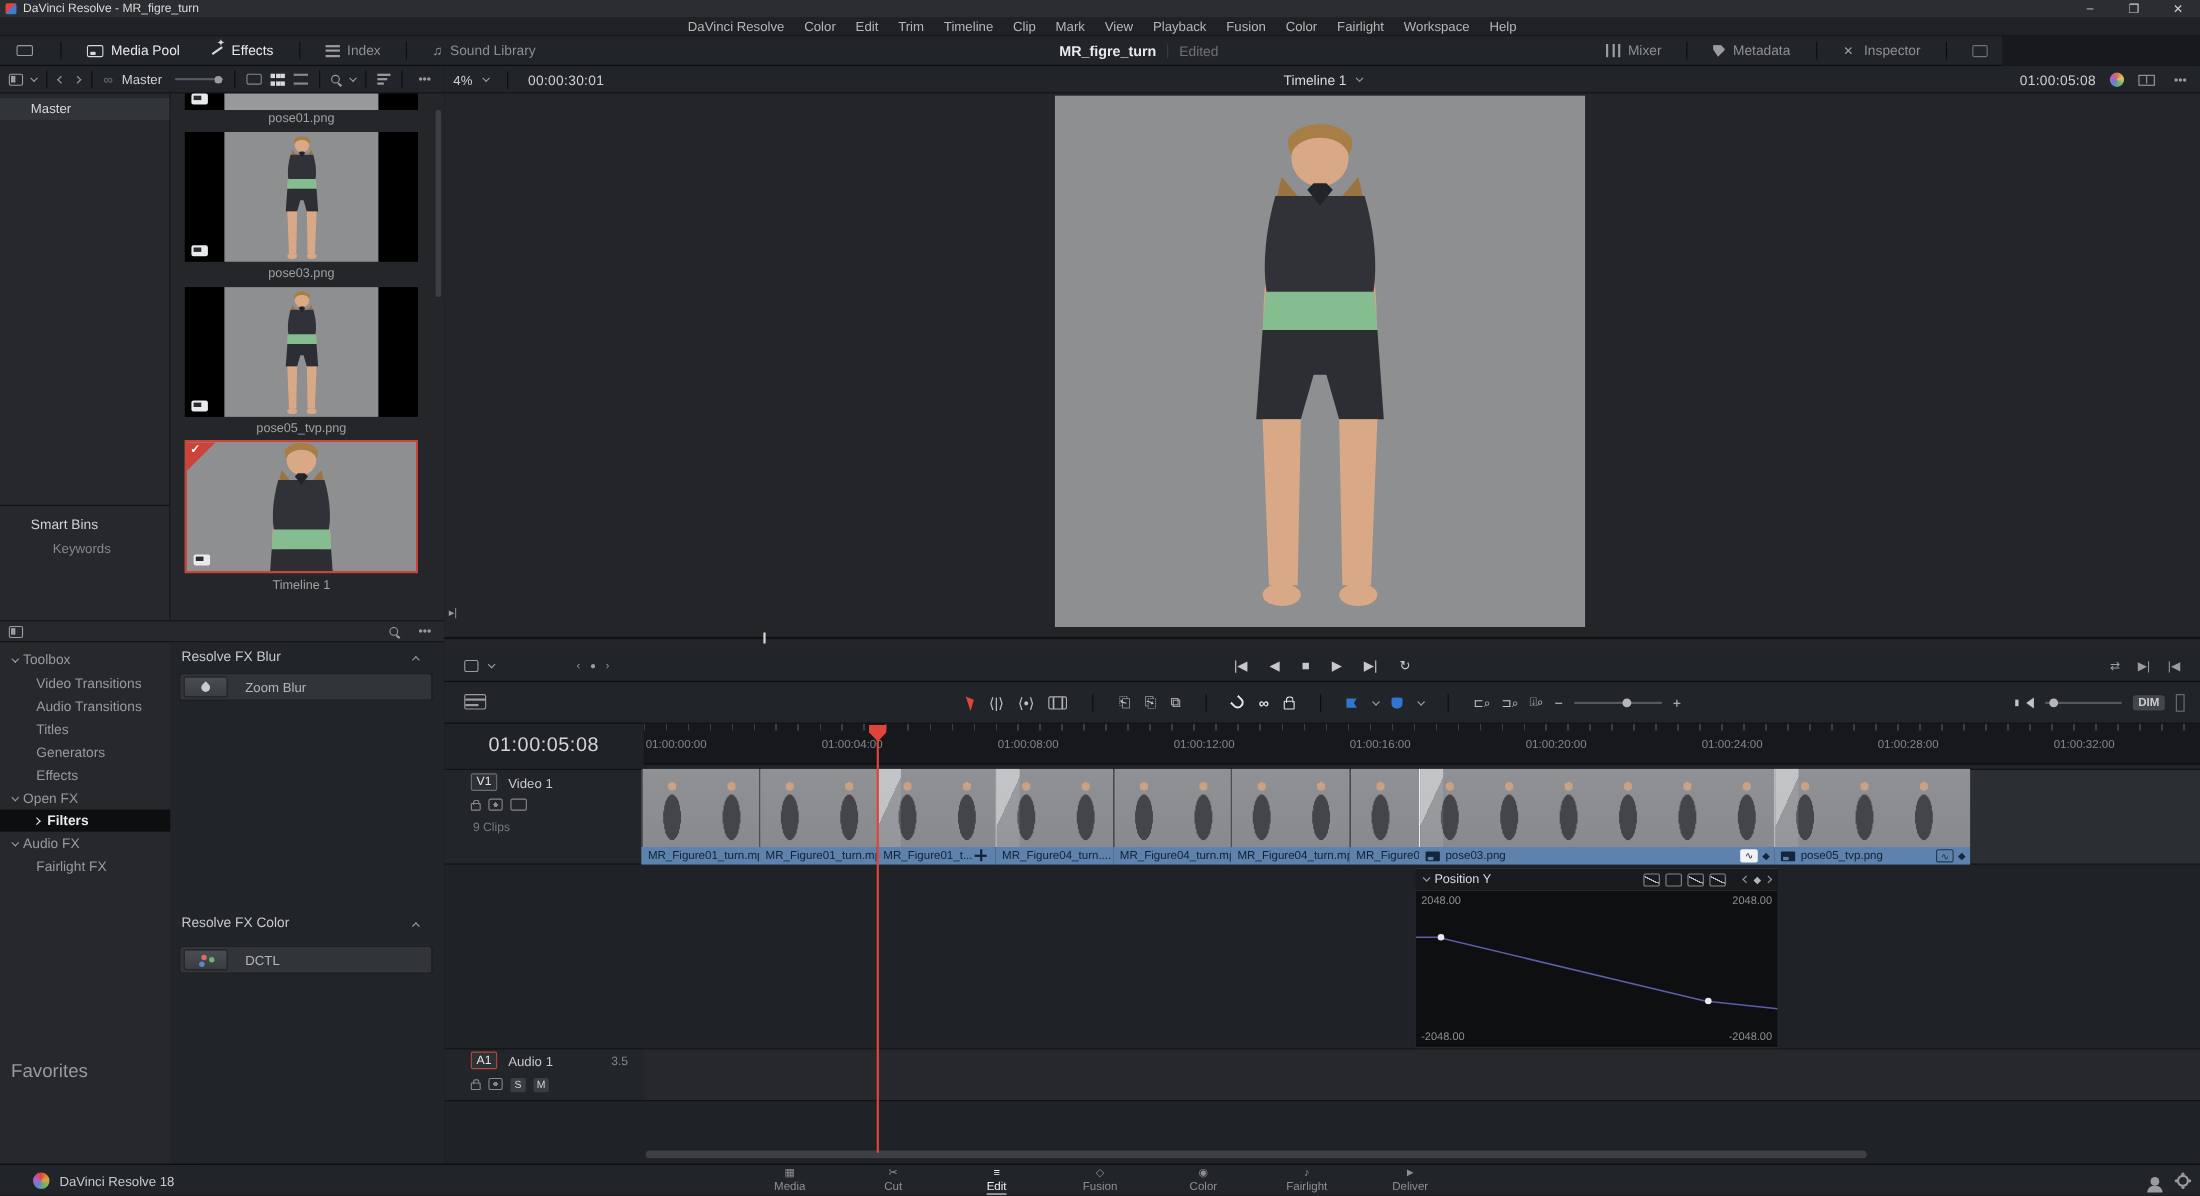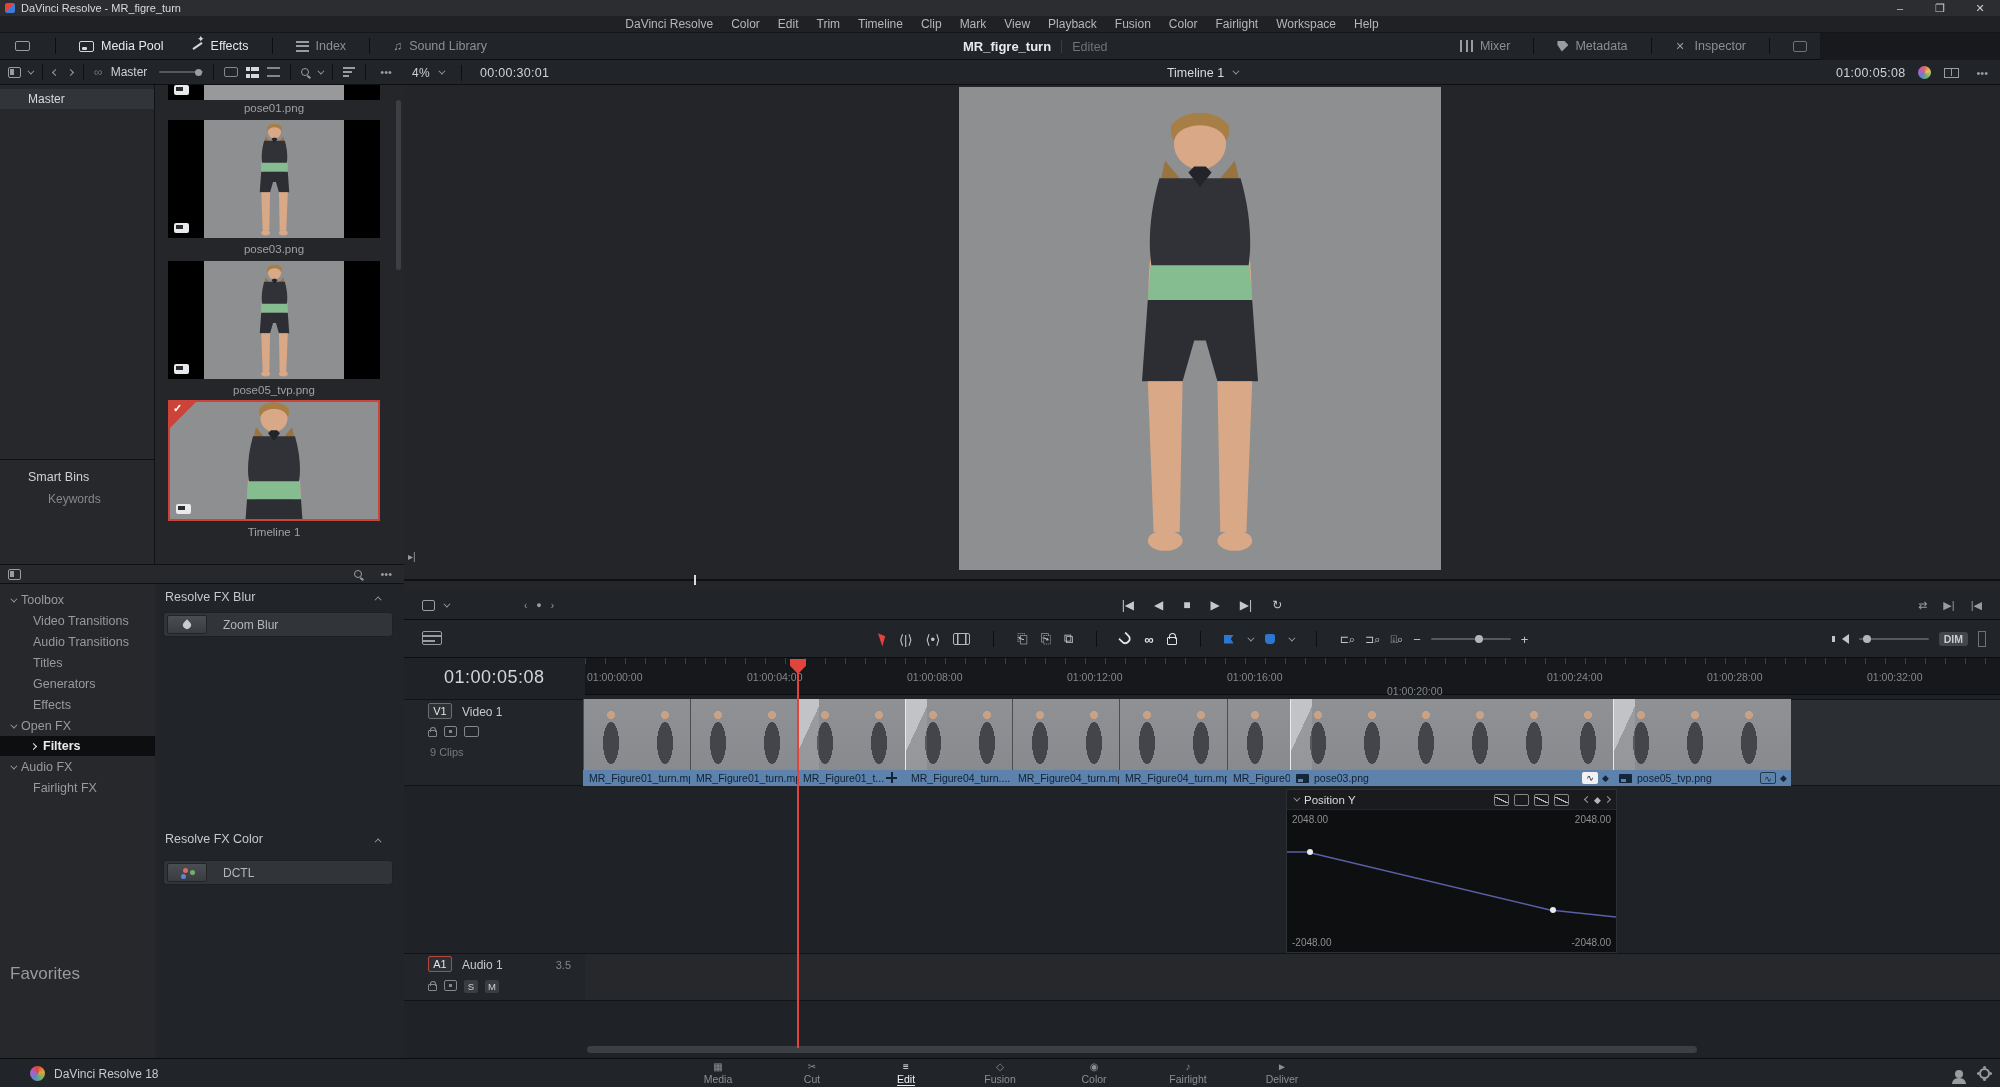--- a/index.html
+++ b/index.html
@@ -648,21 +648,21 @@
 
   <div id="ruler">
       <div id="ruler-ticks"></div>
     </div>
   <div>
       <span class="ruler-label" style="left: 183px;">01:00:00:00</span>
       <span class="ruler-label" style="left: 343px;">01:00:04:00</span>
       <span class="ruler-label" style="left: 503px;">01:00:08:00</span>
       <span class="ruler-label" style="left: 663px;">01:00:12:00</span>
       <span class="ruler-label" style="left: 823px;">01:00:16:00</span>
-      <span class="ruler-label" style="left: 983px; margin-top: 14px;">01:00:20:00</span>
+      <span class="ruler-label" style="left: 983px;">01:00:20:00</span>
       <span class="ruler-label" style="left: 1143px;">01:00:24:00</span>
       <span class="ruler-label" style="left: 1303px;">01:00:28:00</span>
       <span class="ruler-label" style="left: 1463px;">01:00:32:00</span>
     </div>
 
   <div class="track-header" style="top:41px; height:87px;">
     <div class="tchip">V1</div>
     <div class="tname">Video 1</div>
     <div class="tctrl" style="top:26px">
       <span class="ic ic-locksm"></span>

